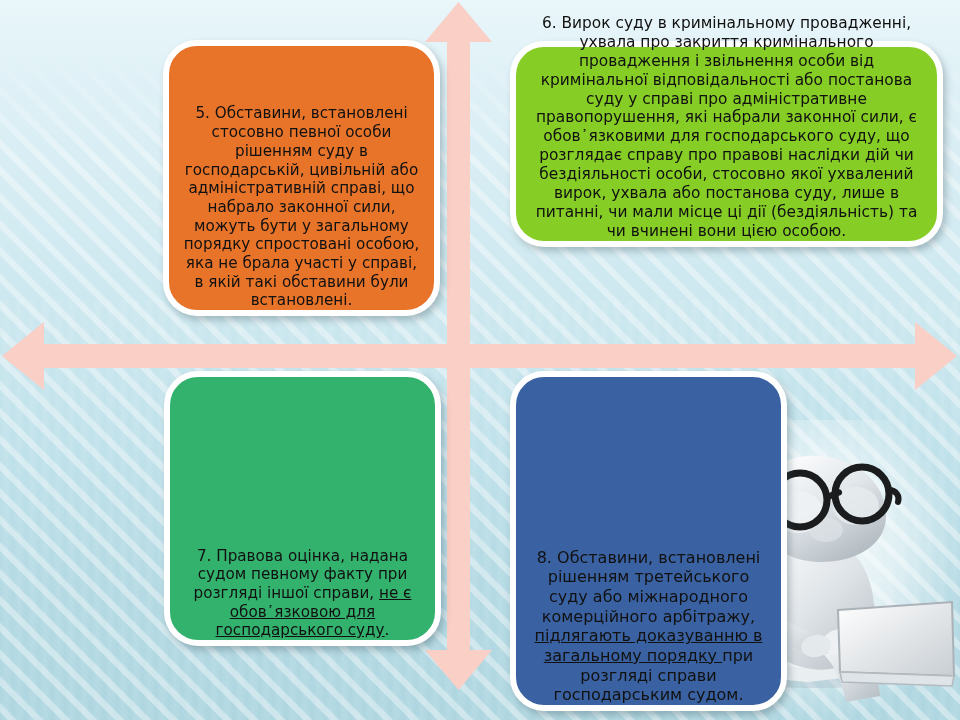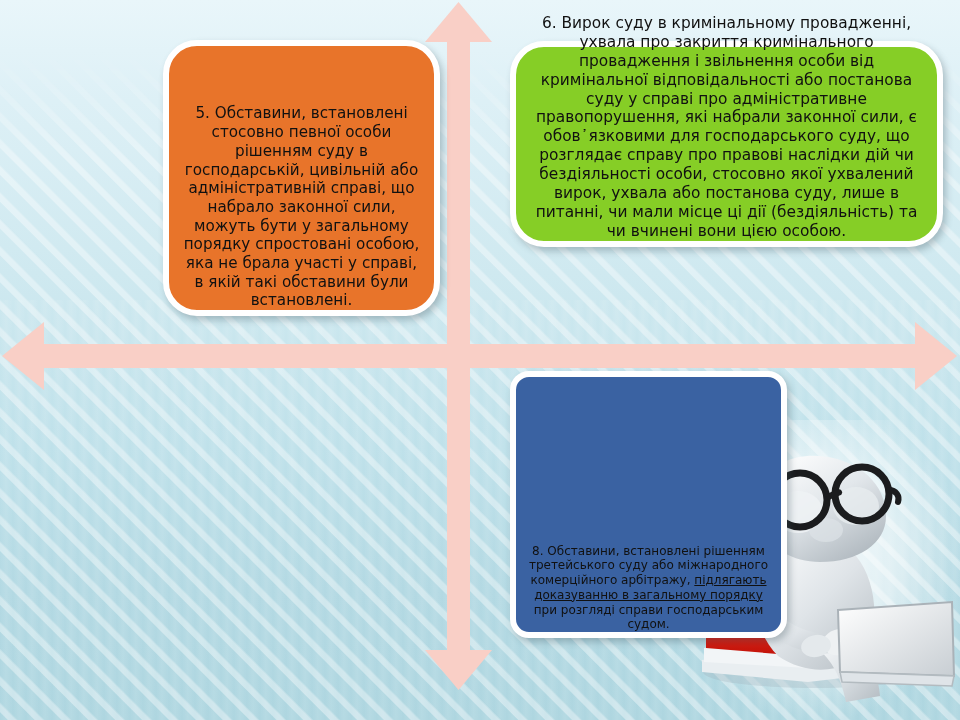--- a/index.html
+++ b/index.html
@@ -82,25 +82,24 @@
     left: 510px; top: 41px; width: 433px; height: 206px;
     background: #86ce26;
     font-size: 15.4px;
   }
   #box-7 {
     left: 164px; top: 371px; width: 277px; height: 275px;
     background: #33b26e;
     font-size: 15.2px;
   }
   #box-8 {
-    left: 510px; top: 371px; width: 277px; height: 267px;
+    left: 510px; top: 371px; width: 277px; height: 340px;
     background: #3a62a2;
-    font-size: 12px;
+    font-size: 16px;
     z-index: 4;
-    border-radius: 19px;
   }
 
   
   #figure {
     position: absolute;
     left: 690px; top: 420px;
     width: 270px; height: 300px;
     z-index: 3;
     pointer-events: none;
   }
@@ -139,20 +138,23 @@
   </svg>
 
   <div class="box" id="box-5">
     <p>5. Обставини, встановлені стосовно певної особи рішенням суду в господарській, цивільній або адміністративній справі, що набрало законної сили, можуть бути у загальному порядку спростовані особою, яка не брала участі у справі, в якій такі обставини були встановлені.</p>
   </div>
 
   <div class="box" id="box-6">
     <p>6. Вирок суду в кримінальному провадженні, ухвала про закриття кримінального провадження і звільнення особи від кримінальної відповідальності або постанова суду у справі про адміністративне правопорушення, які набрали законної сили, є обов᾽язковими для господарського суду, що розглядає справу про правові наслідки дій чи бездіяльності особи, стосовно якої ухвалений вирок, ухвала або постанова суду, лише в питанні, чи мали місце ці дії (бездіяльність) та чи вчинені вони цією особою.</p>
   </div>
 
+  <div class="box" id="box-7">
+    <p><span>7. Правова оцінка, надана судом певному факту при розгляді іншої справи, </span><span class="u">не є обов᾽язковою для господарського суду</span><span>.</span></p>
+  </div>
 
   <div class="box" id="box-8">
     <p><span>8. Обставини, встановлені рішенням третейського суду або міжнародного комерційного арбітражу, </span><span class="u">підлягають доказуванню в загальному порядку </span><span>при розгляді справи господарським судом.</span></p>
   </div>
 
   <div id="figure-glow"></div>
   <svg id="figure" viewBox="0 0 270 300">
     <defs>
       <linearGradient id="bodyG" x1="0" y1="0" x2="1" y2="1">
         <stop offset="0%" stop-color="#fbfcfd"></stop>

